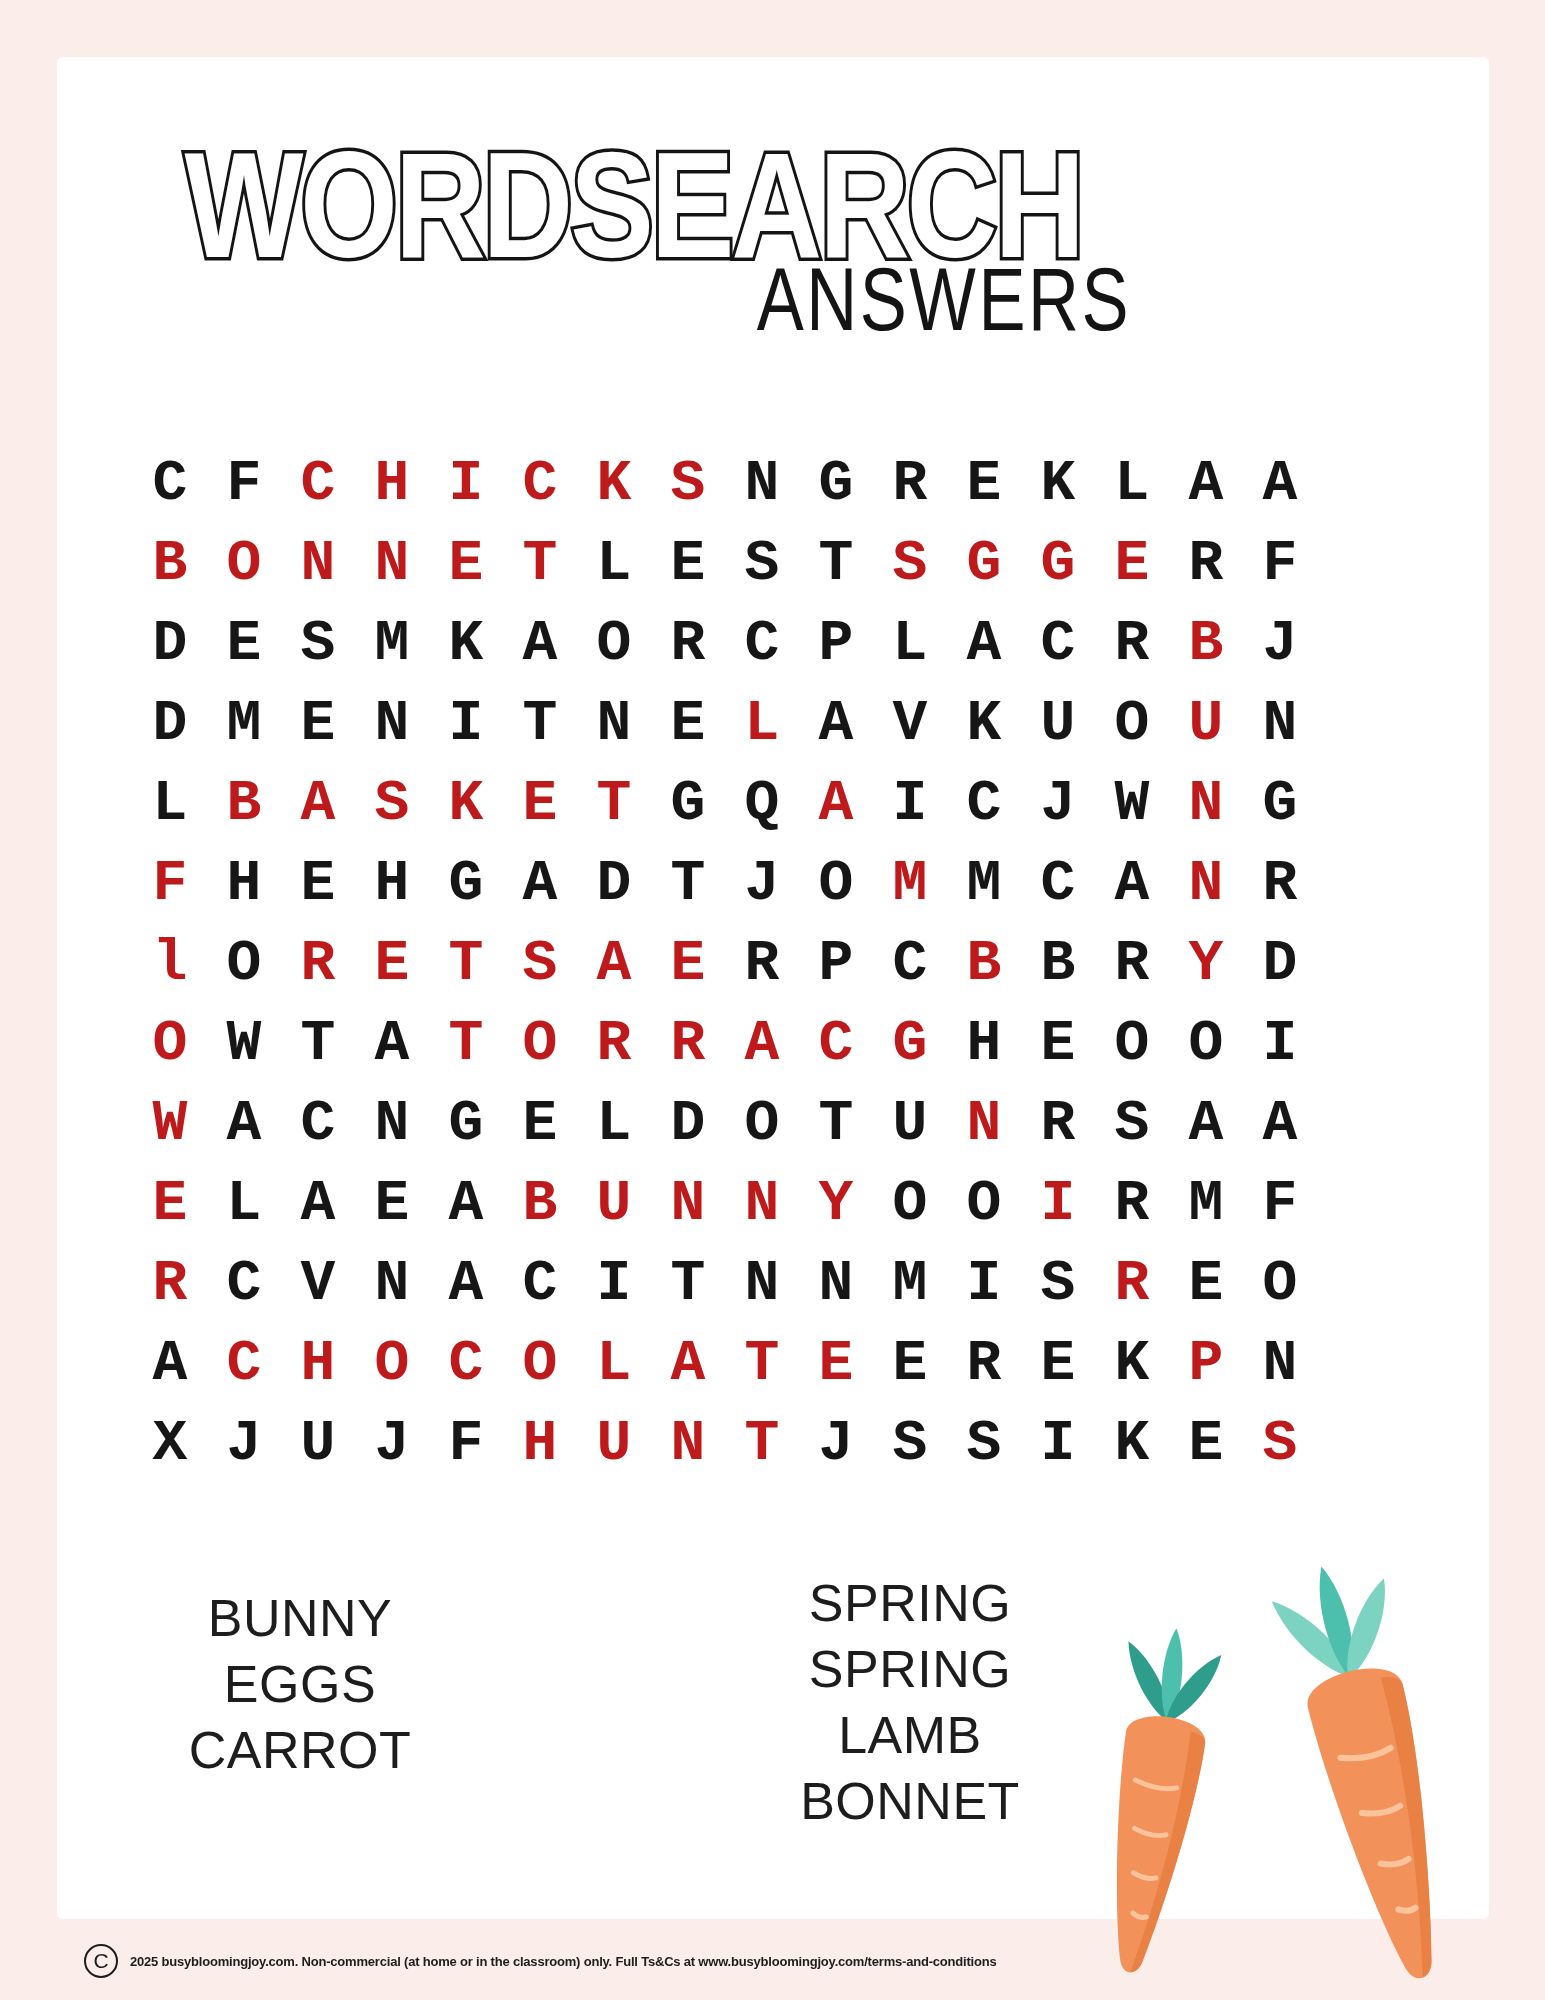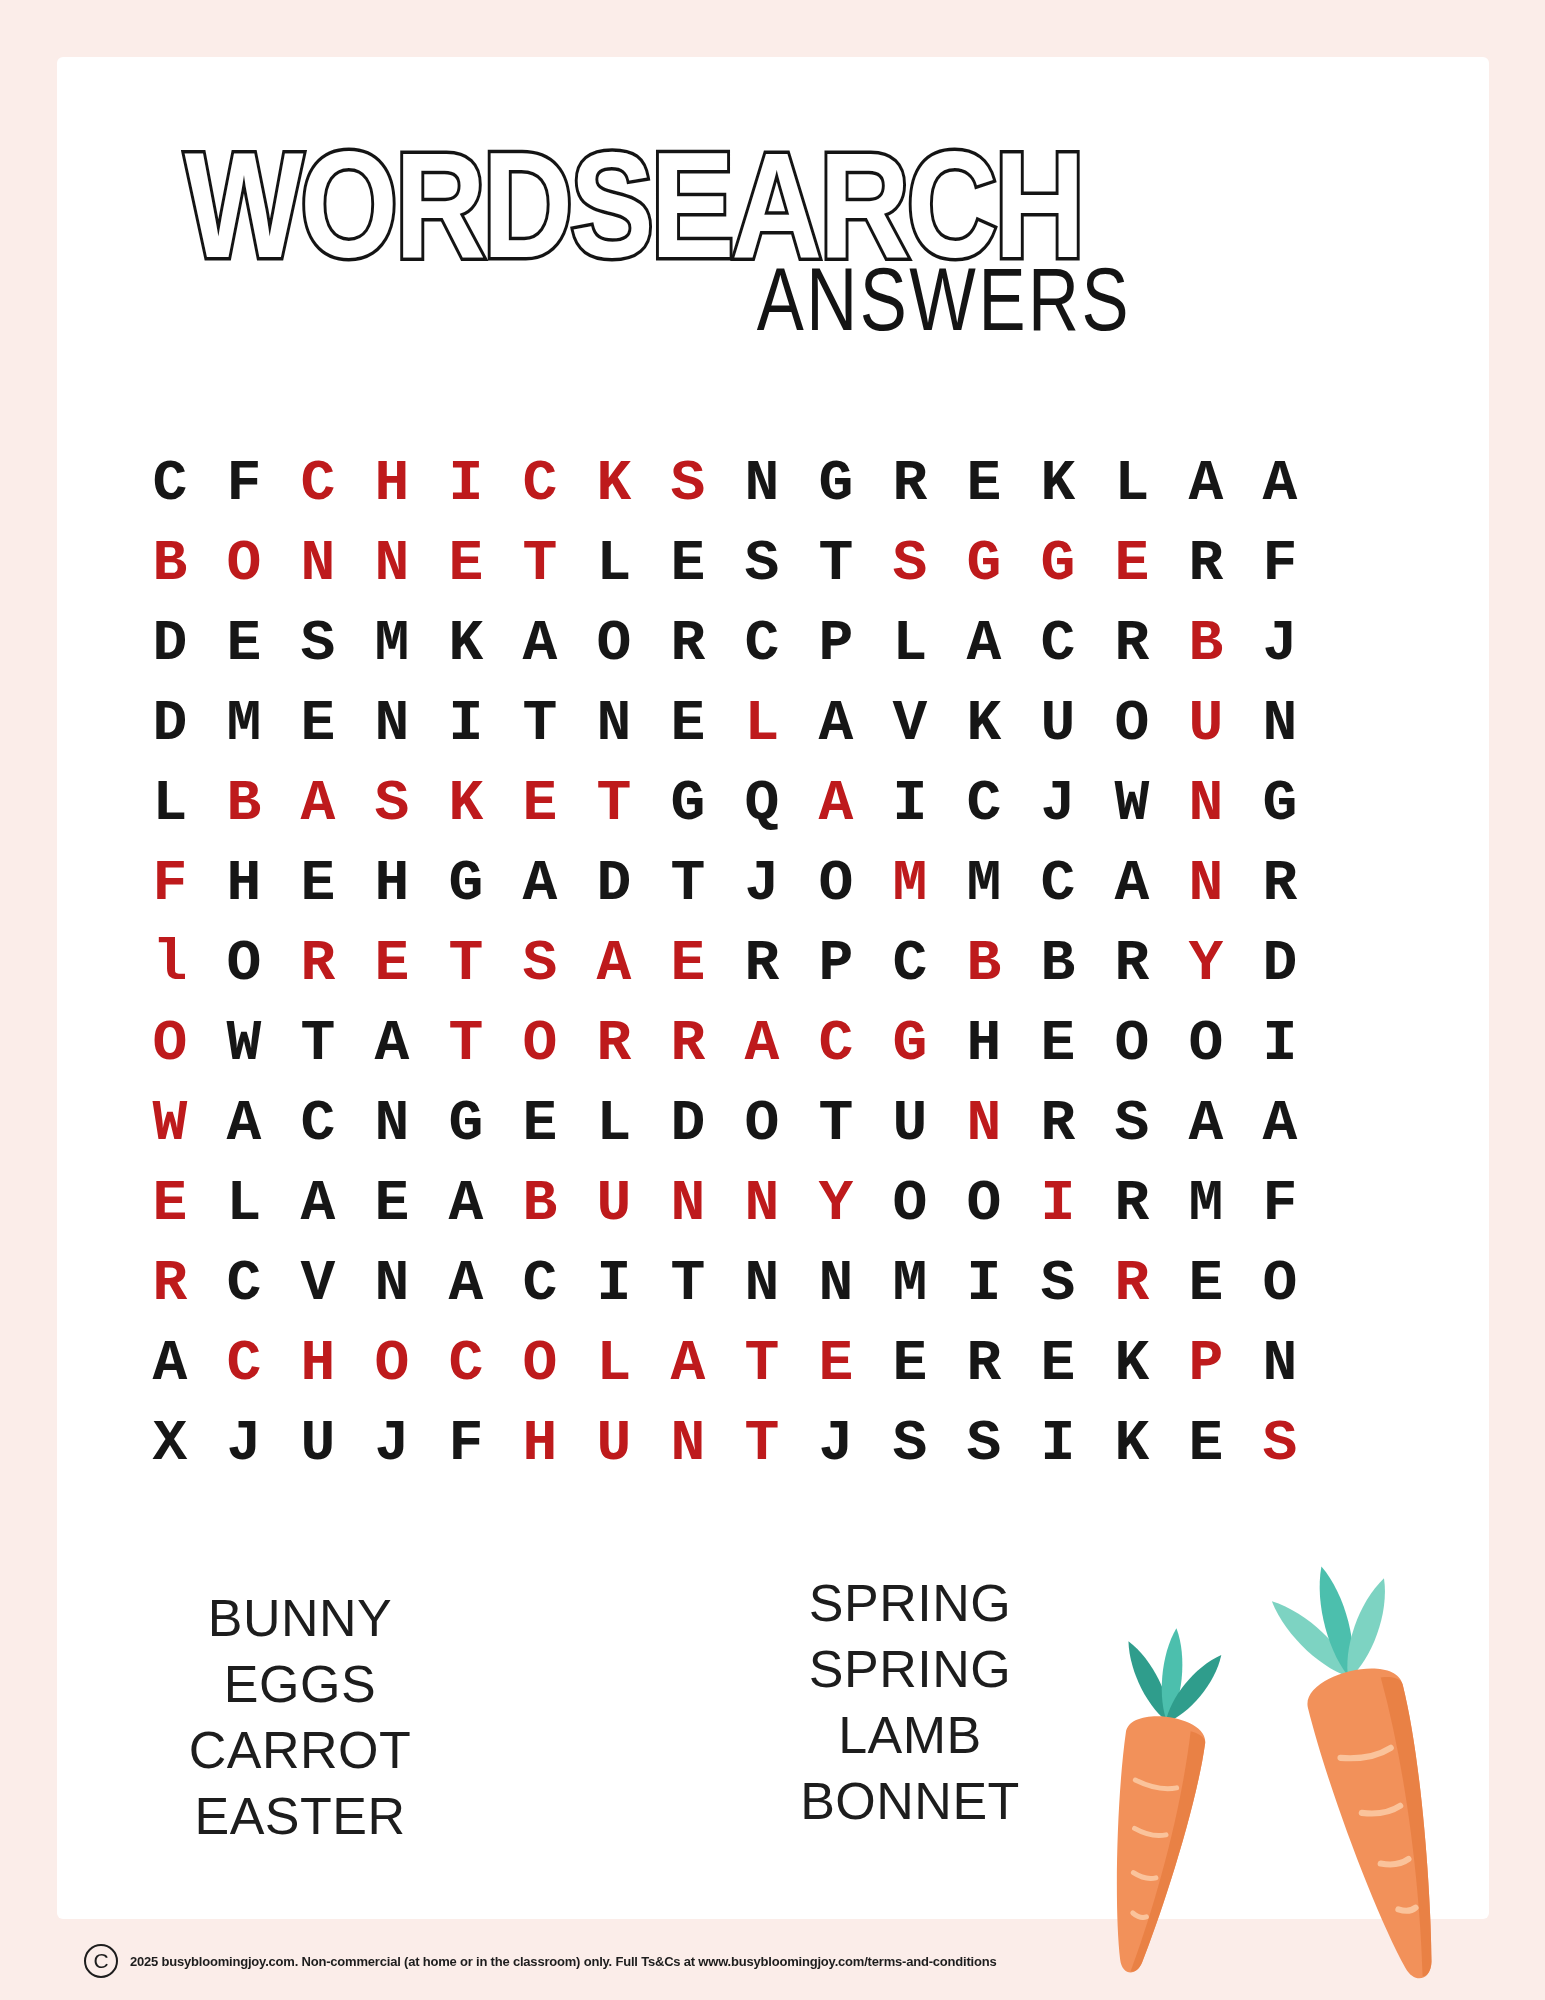--- a/index.html
+++ b/index.html
@@ -296,21 +296,20 @@
       <span>I</span>
       <span>K</span>
       <span>E</span>
       <span class="red">S</span>
     </div>
 
   <div class="word-col word-col-1">
     <div class="word">BUNNY</div>
     <div class="word">EGGS</div>
     <div class="word">CARROT</div>
-    <div class="word">EASTER</div>
   </div>
   <div class="word-col word-col-3">
     <div class="word">SPRING</div>
     <div class="word">SPRING</div>
     <div class="word">LAMB</div>
     <div class="word">BONNET</div>
   </div>
 
   <svg class="carrots" width="430" height="495" viewBox="0 0 430 495" xmlns="http://www.w3.org/2000/svg">
 

